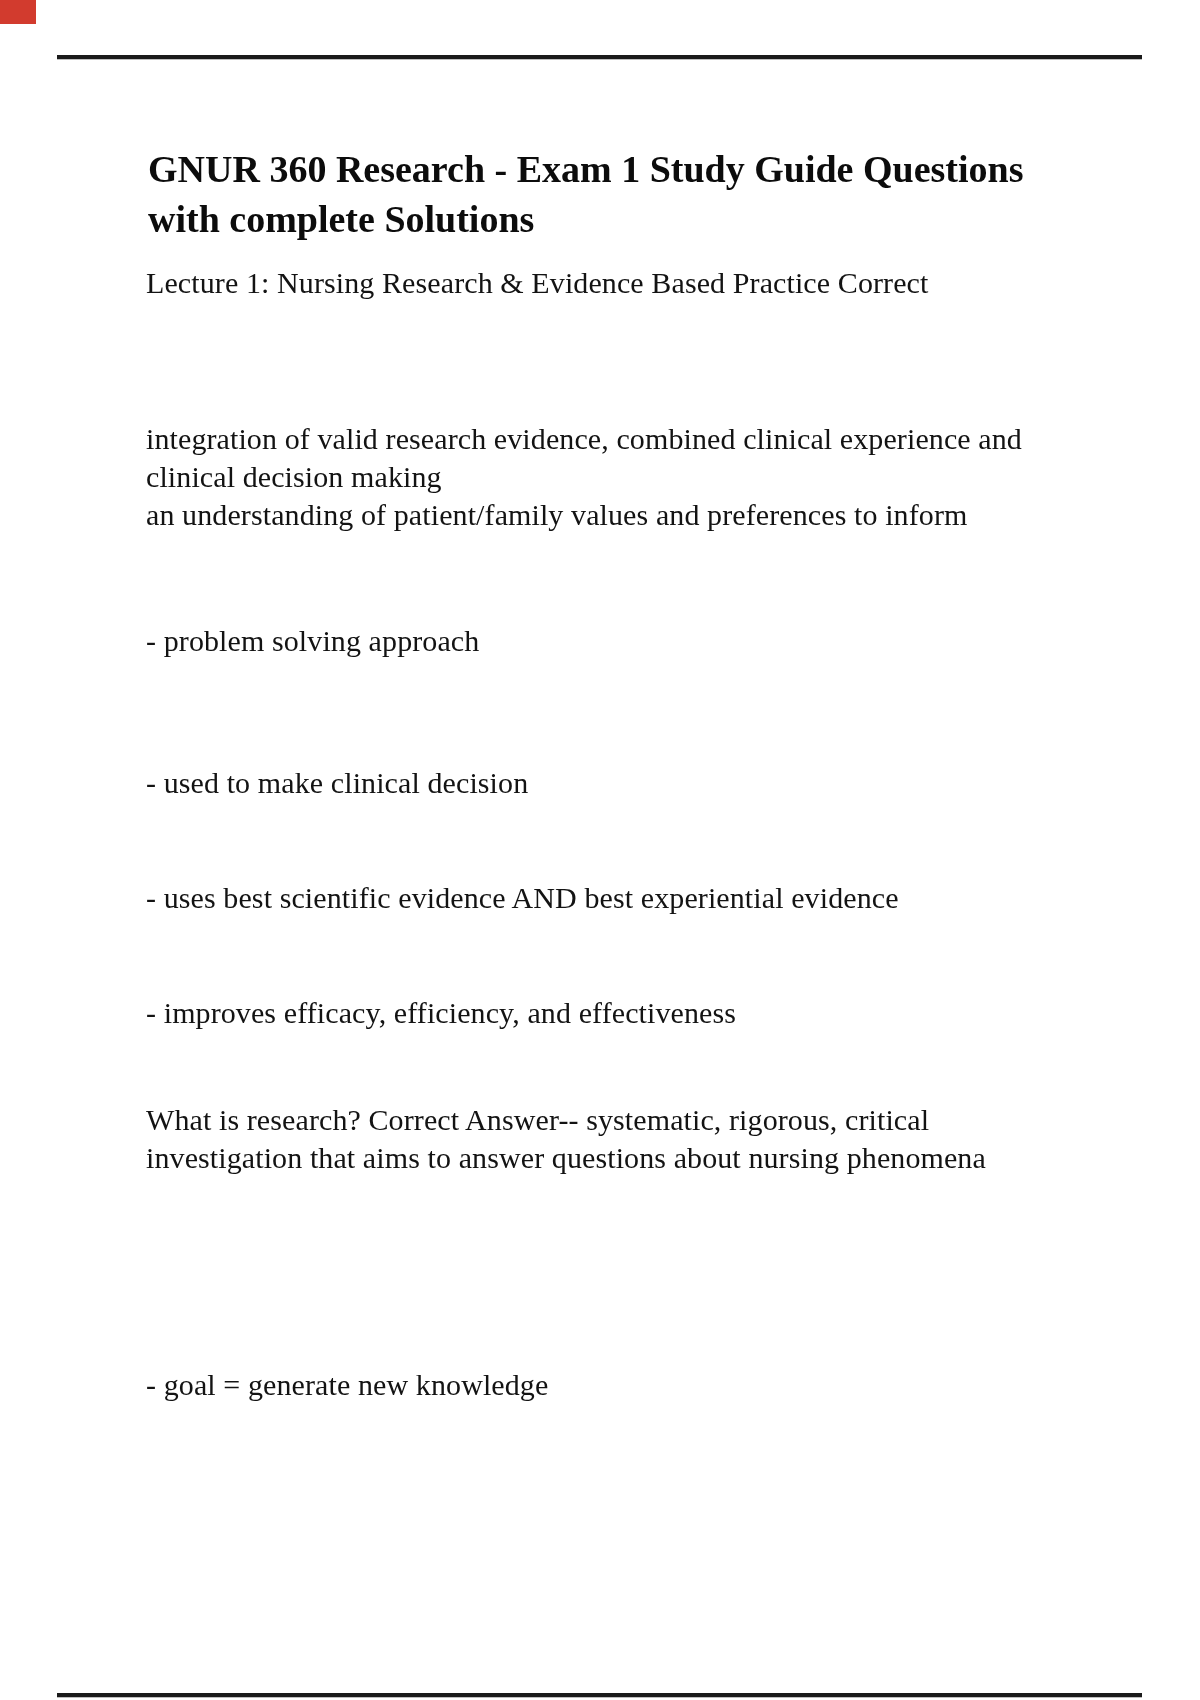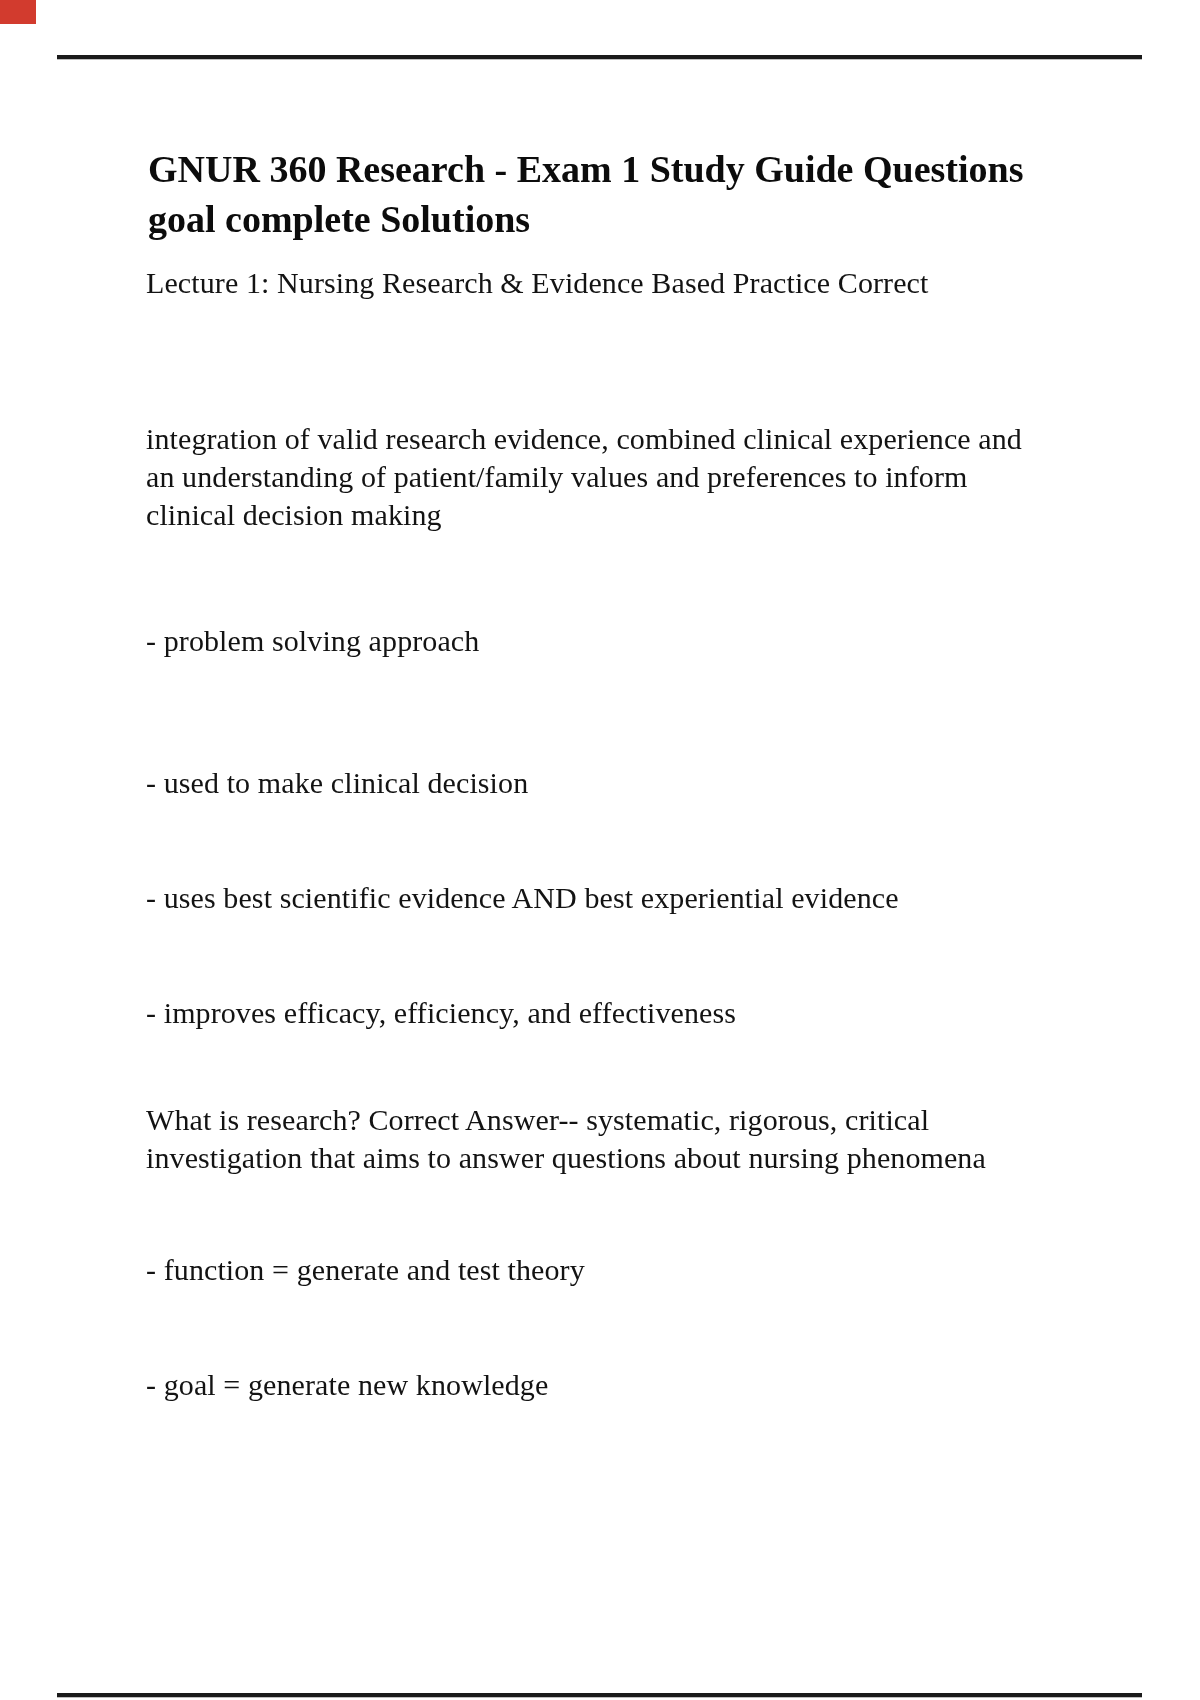--- a/index.html
+++ b/index.html
@@ -61,31 +61,31 @@
 <body>
 
 <div class="page">
 
   <div class="corner-mark"></div>
 
   <div class="rule rule-top"></div>
 
   <h1 class="title">
     <div>GNUR 360 Research - Exam 1 Study Guide Questions</div>
-    <div>goal complete Solutions</div>
+    <div>with complete Solutions</div>
   </h1>
 
   <div class="block b0">
     <div>Lecture 1: Nursing Research &amp; Evidence Based Practice Correct</div>
   </div>
 
   <div class="block b1">
     <div>integration of valid research evidence, combined clinical experience and</div>
+    <div>clinical decision making</div>
     <div>an understanding of patient/family values and preferences to inform</div>
-    <div>clinical decision making</div>
   </div>
 
   <div class="block b2">
     <div>- problem solving approach</div>
   </div>
 
   <div class="block b3">
     <div>- used to make clinical decision</div>
   </div>
 
@@ -95,23 +95,20 @@
 
   <div class="block b5">
     <div>- improves efficacy, efficiency, and effectiveness</div>
   </div>
 
   <div class="block b6">
     <div>What is research? Correct Answer-- systematic, rigorous, critical</div>
     <div>investigation that aims to answer questions about nursing phenomena</div>
   </div>
 
-  <div class="block b7">
-    <div>- function = generate and test theory</div>
-  </div>
 
   <div class="block b8">
     <div>- goal = generate new knowledge</div>
   </div>
 
   <div class="rule rule-bottom"></div>
 
 </div>
 
 </body></html>

